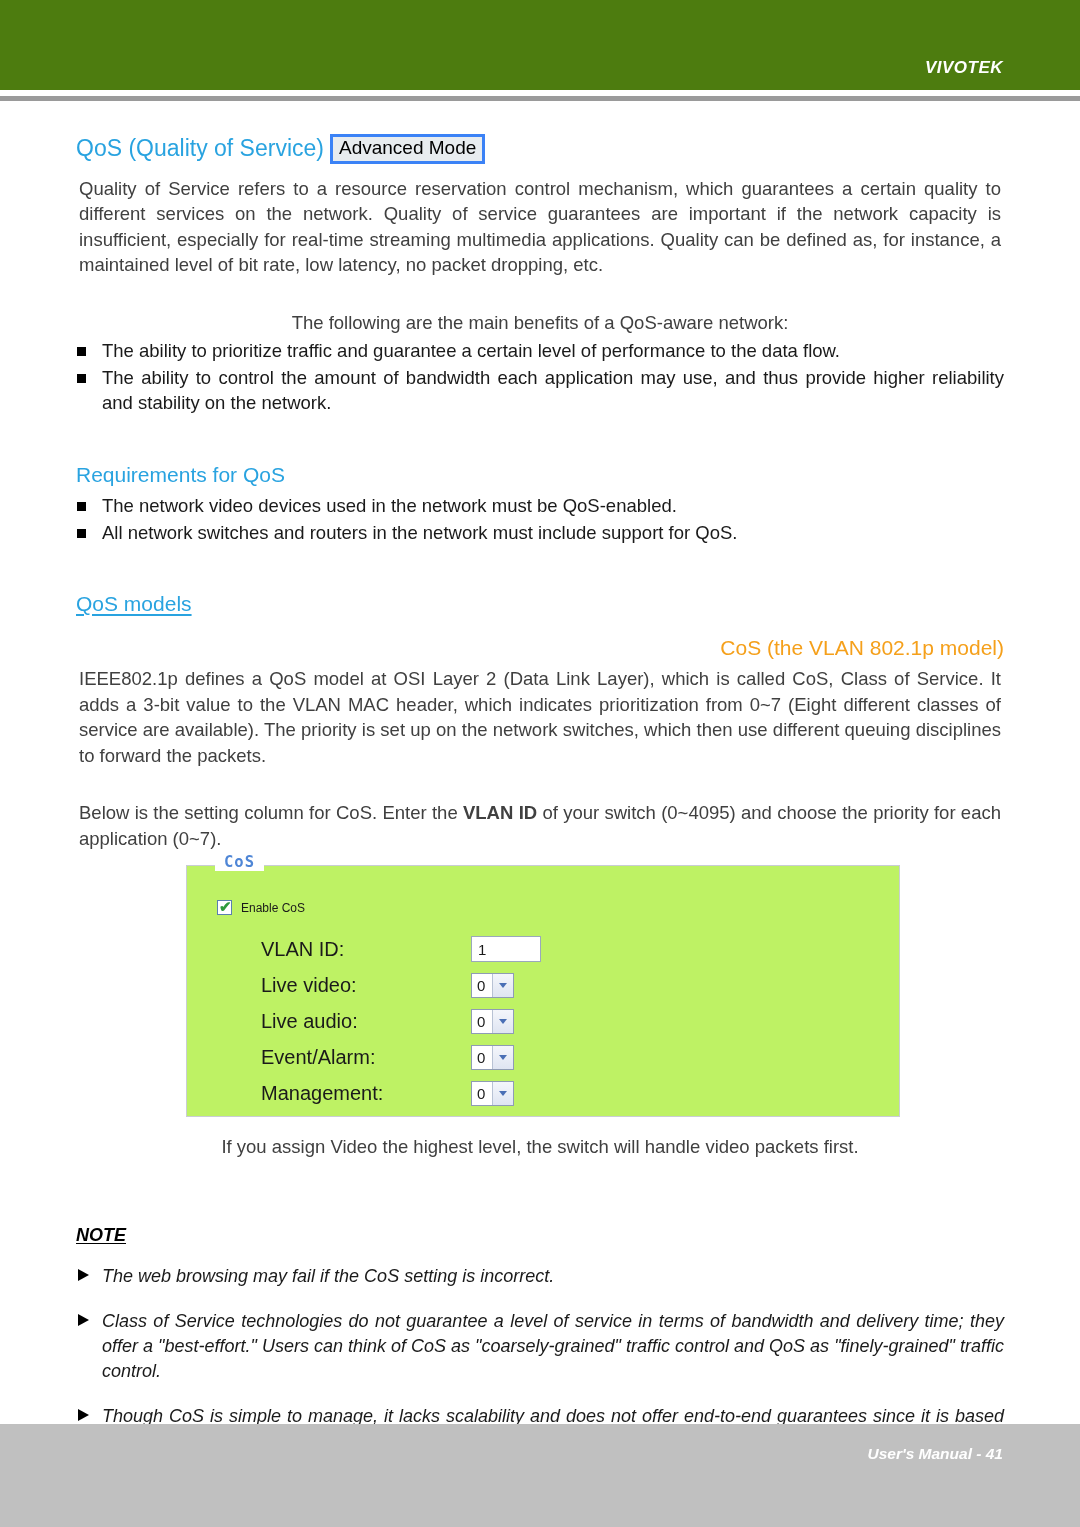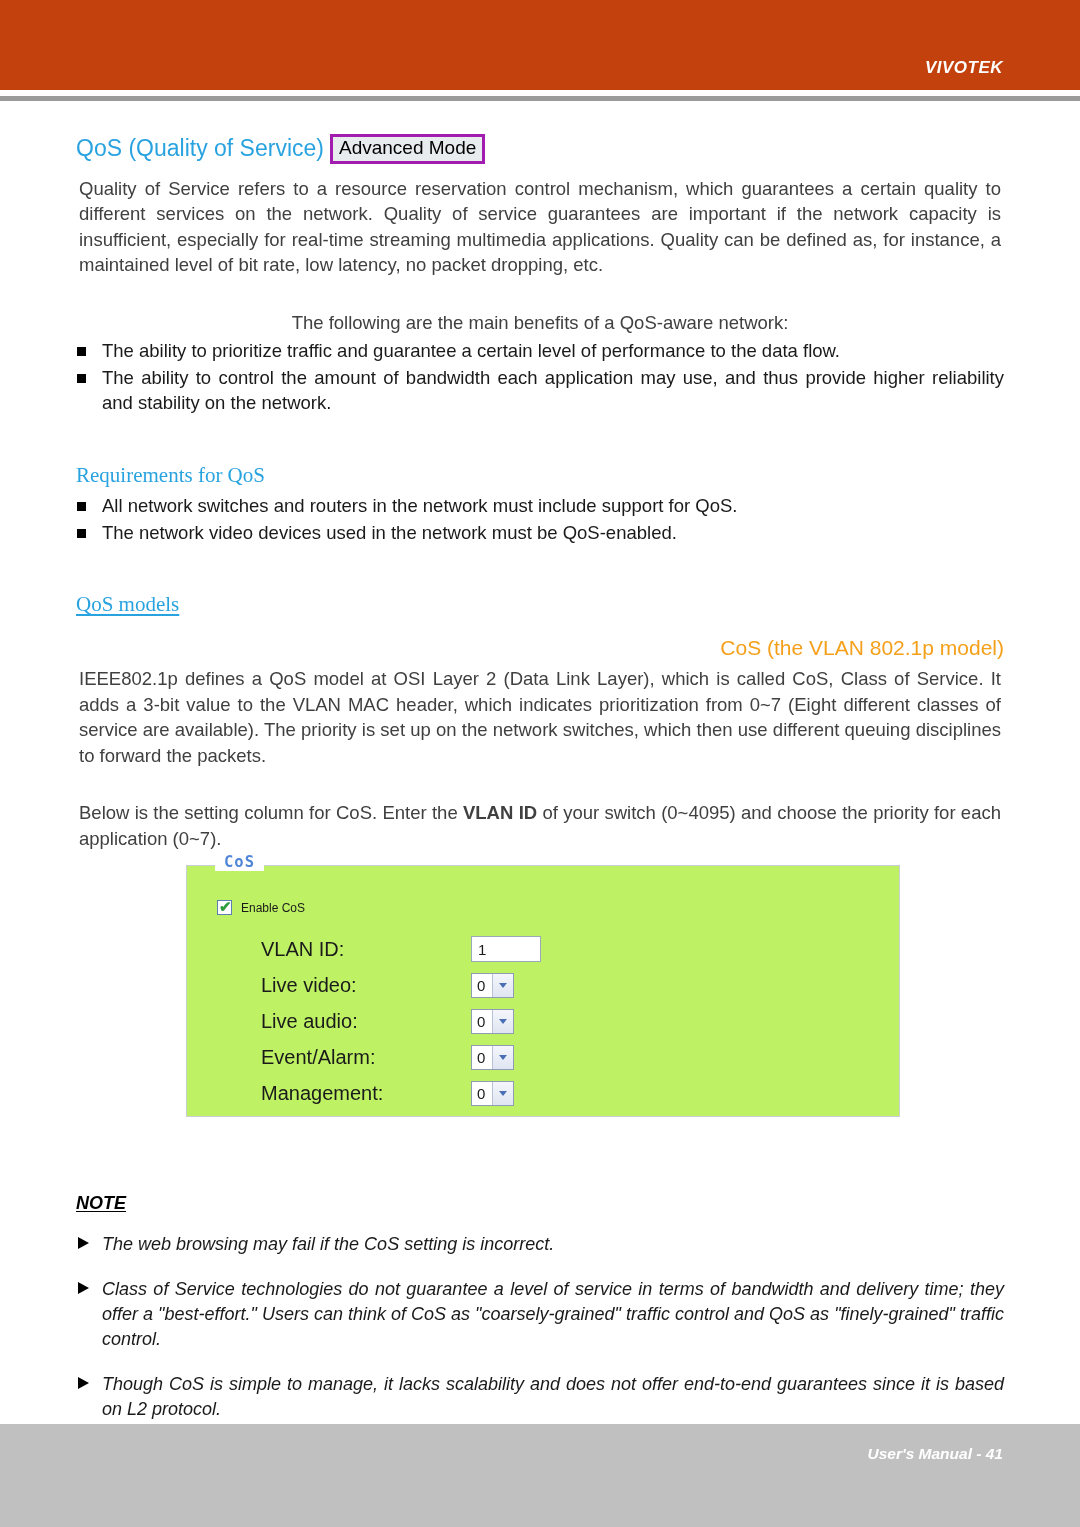--- a/index.html
+++ b/index.html
@@ -15,21 +15,21 @@
     overflow: hidden;
     position: relative;
   }
 
   
   .page-header {
     position: absolute;
     top: 0; left: 0;
     width: 1080px;
     height: 90px;
-    background: #c2410c;
+    background: #4d7c0f;
   }
   .brand {
     position: absolute;
     right: 77px;
     top: 58px;
     font-size: 17px;
     font-weight: bold;
     font-style: italic;
     color: #ffffff;
     letter-spacing: 0.5px;
@@ -57,38 +57,37 @@
 
   h1.section-title {
     font-size: 23px;
     font-weight: normal;
     color: #29a3e0;
     margin: 33px 0 12px 0;
     line-height: 1.1;
   }
   .badge {
     display: inline-block;
-    border: 3px solid #a21caf;
+    border: 3px solid #3b82f6;
     background: #e8ecef;
     color: #000000;
     font-size: 19px;
     font-family: "Liberation Sans", sans-serif;
     padding: 1px 6px 3px 6px;
     line-height: 1.05;
     vertical-align: 2px;
     margin-left: 6px;
   }
 
   h2.sub-blue {
     font-size: 21px;
     font-weight: normal;
     color: #29a3e0;
     margin: 0 0 6px 0;
     line-height: 1.15;
-    font-family: Liberation Serif, serif;
   }
   h2.sub-blue.underlined {
     text-decoration: underline;
     text-underline-offset: 3px;
   }
   h2.sub-orange {
     font-size: 21px;
     font-weight: normal;
     color: #f5a01b;
     margin: 0 0 6px 0;
@@ -334,25 +333,25 @@
     </ul>
 
     <div class="spacer-lg"></div>
 
     <h2 class="sub-blue">Requirements for QoS</h2>
 
 
     <ul class="sq">
       <li>
         <span class="sqmark"></span>
-        <span>All network switches and routers in the network must include support for QoS.</span>
+        <span>The network video devices used in the network must be QoS-enabled.</span>
       </li>
       <li>
         <span class="sqmark"></span>
-        <span>The network video devices used in the network must be QoS-enabled.</span>
+        <span>All network switches and routers in the network must include support for QoS.</span>
       </li>
     </ul>
 
     <div class="spacer-lg"></div>
 
     <h2 class="sub-blue underlined">QoS models</h2>
 
     <div class="spacer-sm"></div>
 
     <h2 class="sub-orange">CoS (the VLAN 802.1p model)</h2>
@@ -419,20 +418,21 @@
                 </span>
             </span>
           </div>
 
         </div>
       </div>
     </div>
 
     <div class="spacer-sm"></div>
 
+    <p class="body nojustify">If you assign Video the highest level, the switch will handle video packets first.</p>
 
     <div style="height:62px"></div>
 
     <div>
       <div class="note-title">NOTE</div>
       <ul class="notes">
         <li>
           <span class="tri"></span>
           <span>The web browsing may fail if the CoS setting is incorrect.</span>
         </li>

